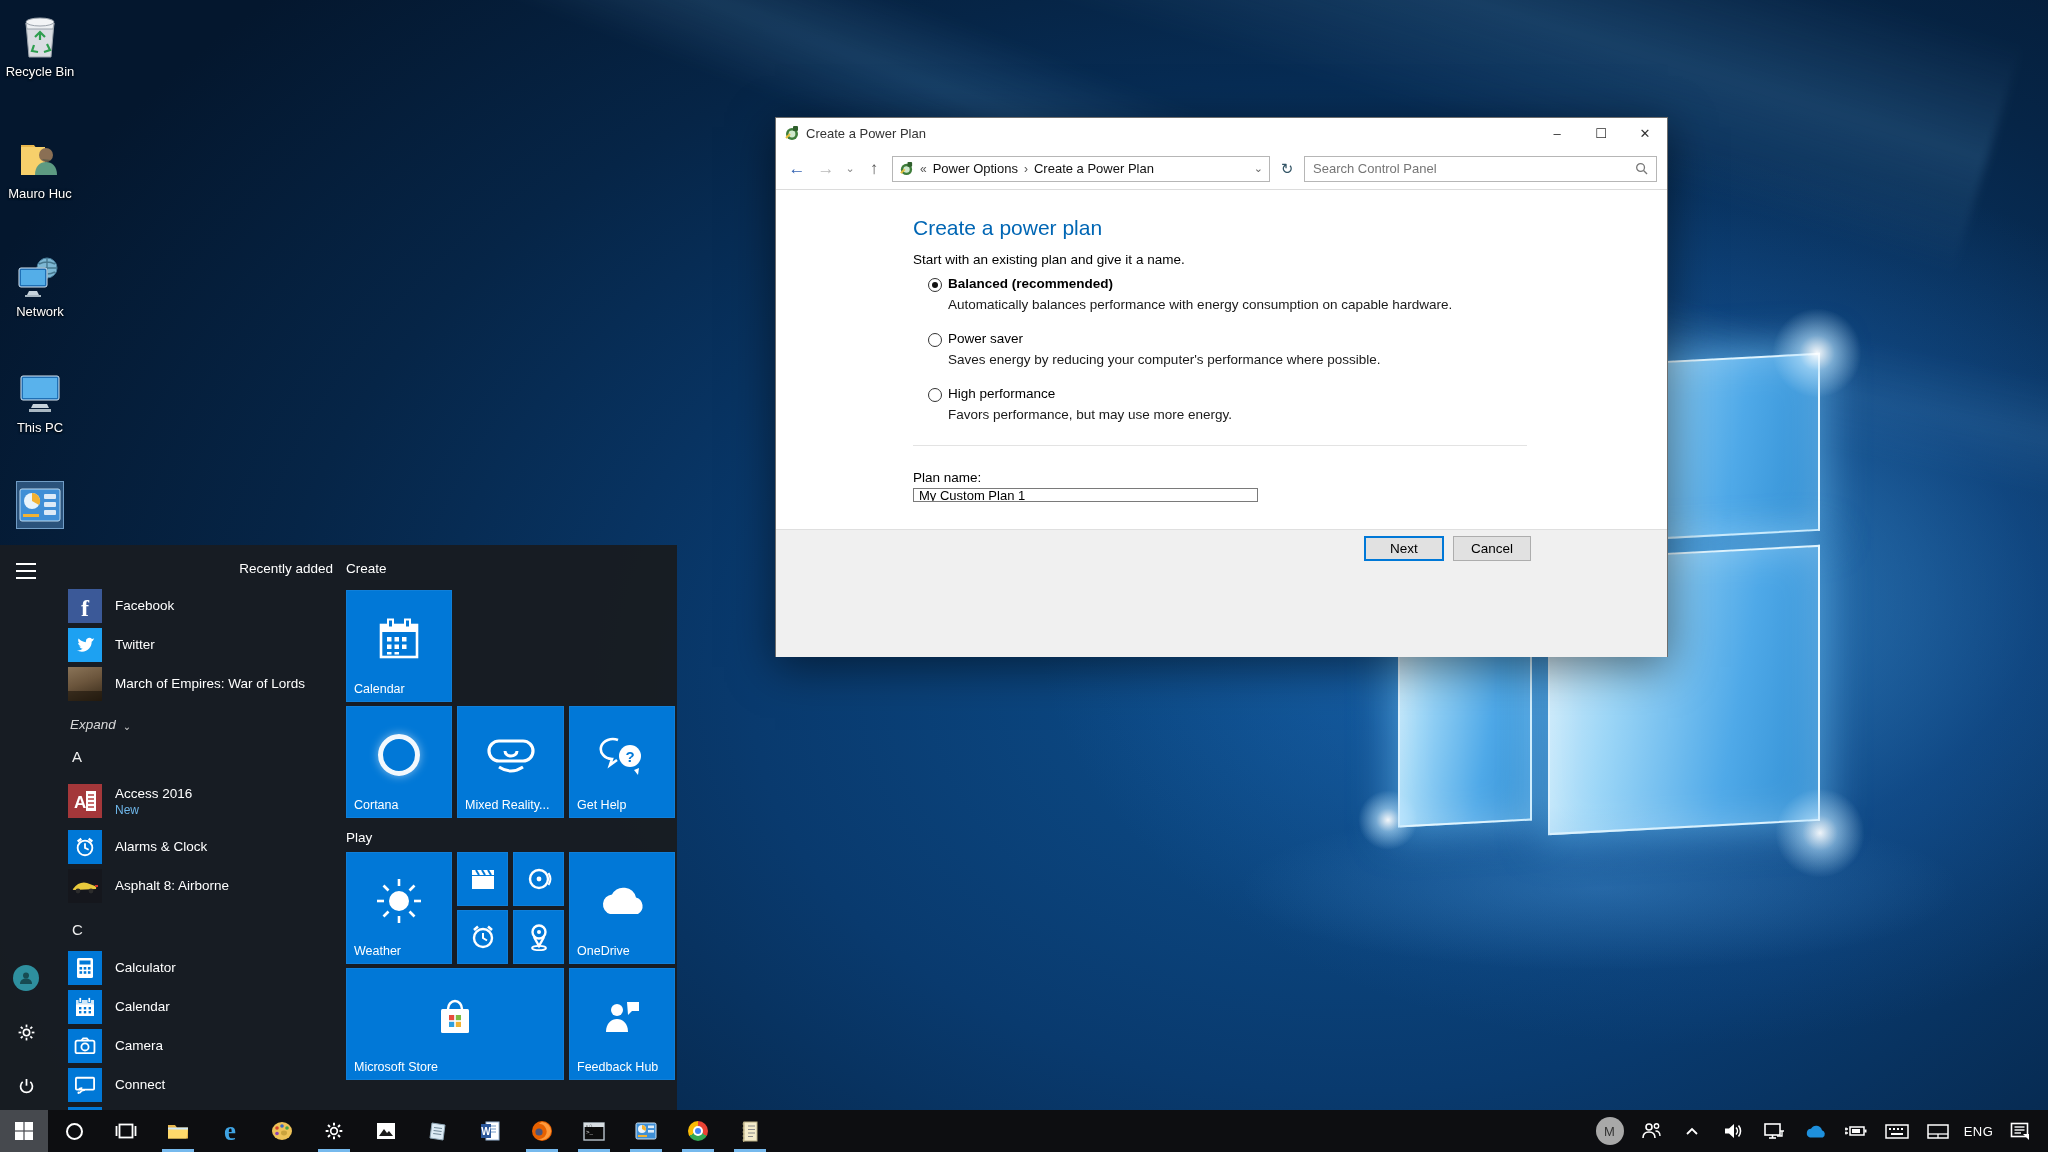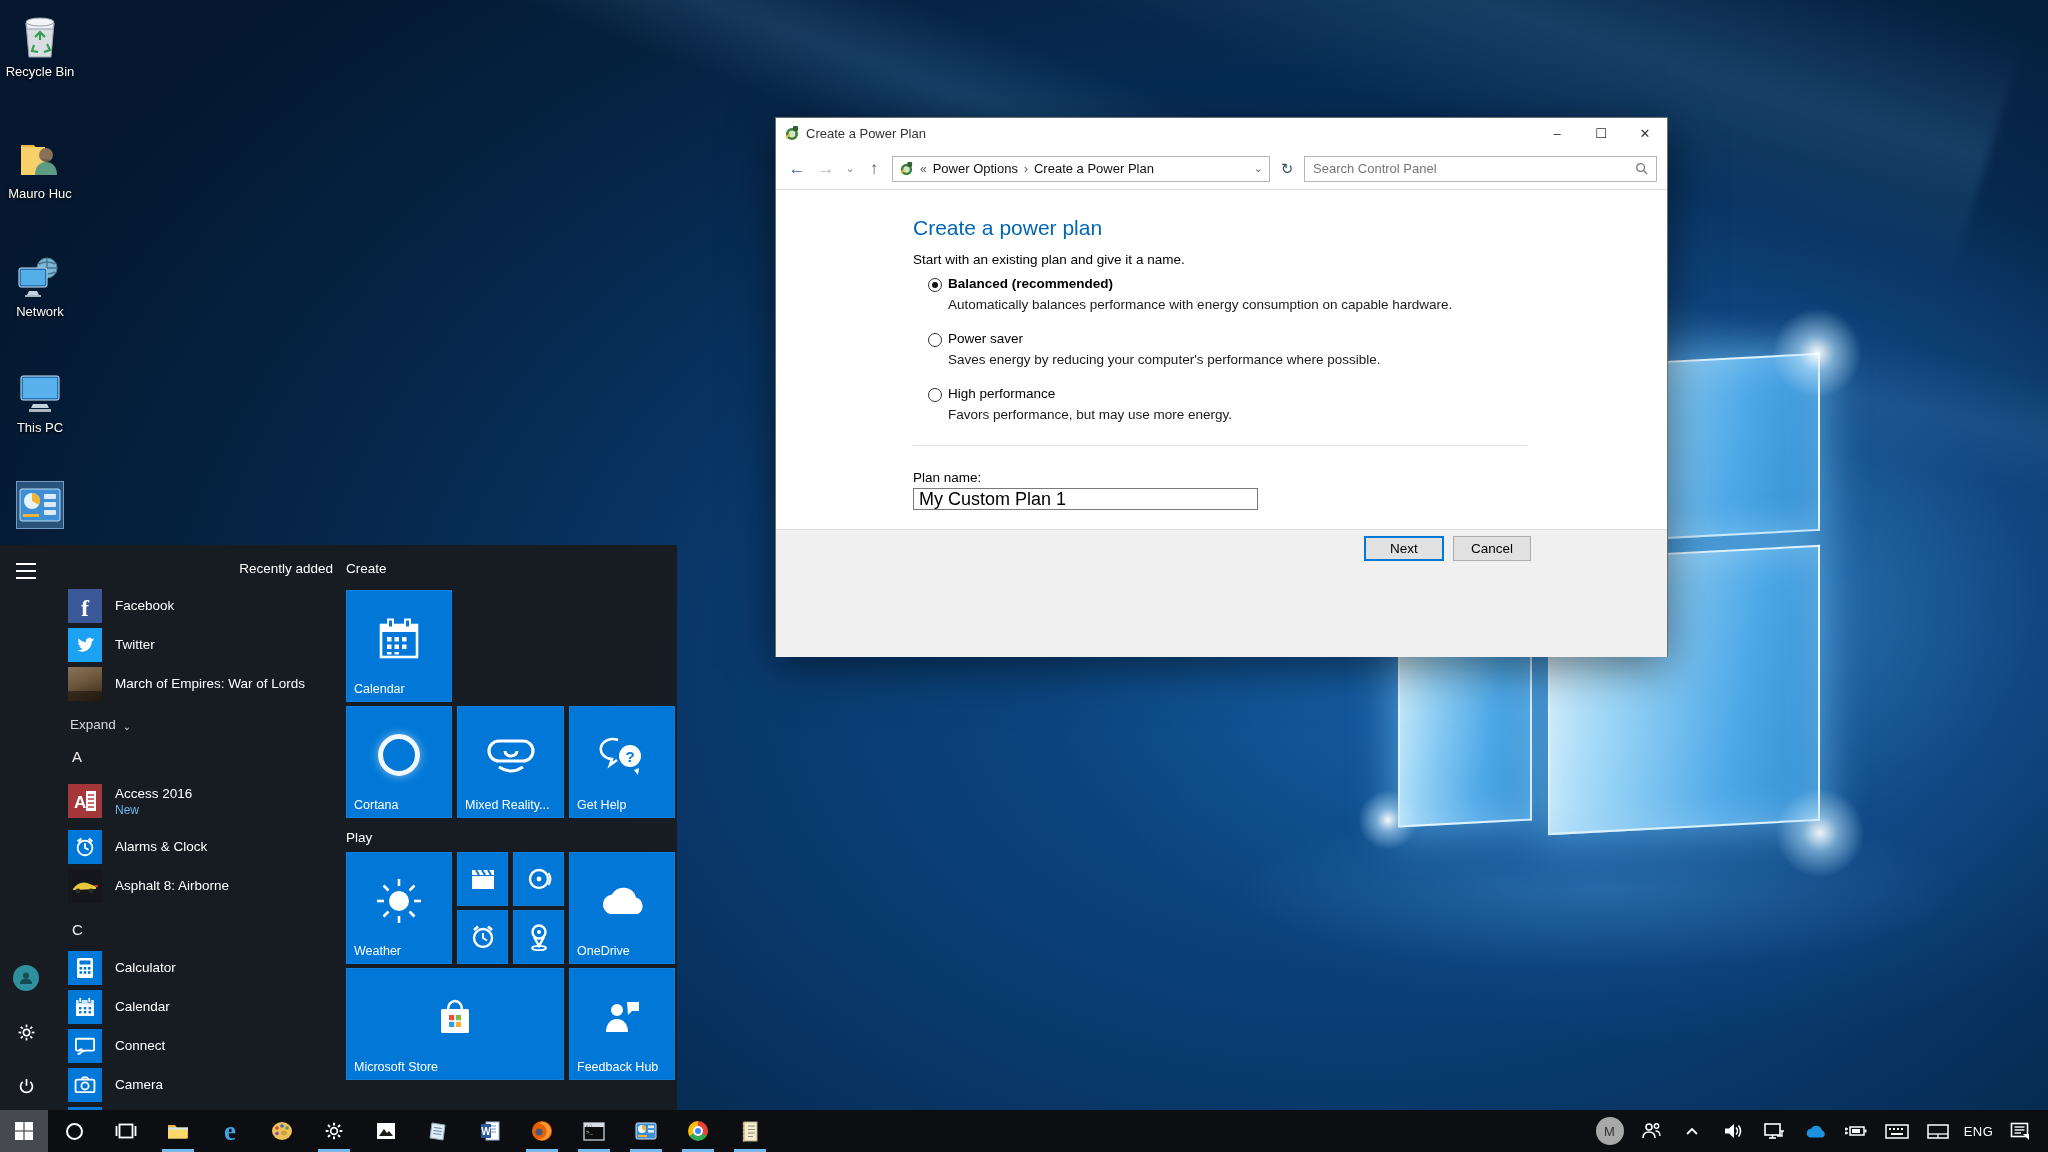--- a/index.html
+++ b/index.html
@@ -55,37 +55,37 @@
   .searchbox .ph { color:#767676; font-size:13px; flex:1; }
   .content { position:relative; height:467px; background:#fff; }
   .h1 { position:absolute; left:137px; top:26px; font-size:21px; color:#0066b4; font-weight:400; }
   .sub { position:absolute; left:137px; top:62px; font-size:13.5px; }
   .opt-lbl { position:absolute; left:172px; font-weight:bold; font-size:13.5px; }
   .opt-desc { position:absolute; left:172px; font-size:13.5px; color:#1a1a1a; }
   .radio { position:absolute; left:152px; width:14px; height:14px; border:1px solid #333; border-radius:50%; background:#fff; }
   .radio.on::after { content:""; position:absolute; left:3px; top:3px; width:6px; height:6px; border-radius:50%; background:#111; }
   .groupline { position:absolute; left:137px; top:255px; width:614px; height:1px; background:#e3e3e3; }
   .plan-lbl { position:absolute; left:137px; top:280px; font-size:13.5px; }
-  .plan-input { position:absolute; left:137px; top:298px; width:345px; height:22px; border:1px solid #7a7a7a; font-size:18px; padding:0 5px; font-family:"Liberation Sans","DejaVu Sans",sans-serif; color:#000; }
+  .plan-input { position:absolute; left:137px; top:298px; width:345px; height:14px; border:1px solid #7a7a7a; font-size:13px; padding:0 5px; font-family:"Liberation Sans","DejaVu Sans",sans-serif; color:#000; }
   .footer { position:absolute; left:0; bottom:0; width:100%; height:128px; background:#f0f0f0; border-top:1px solid #dfdfdf; }
   .btn { position:absolute; top:6px; height:25px; background:#e1e1e1; border:1px solid #adadad; font-size:13.5px; text-align:center; line-height:23px; font-family:"Liberation Sans","DejaVu Sans",sans-serif; }
   .btn.primary { border:2px solid #0078d7; line-height:21px; }
   .btn-next { left:588px; width:80px; } .btn-cancel { left:677px; width:78px; }
 
   
   .startmenu { position:absolute; left:0; top:545px; width:677px; height:565px; background:rgba(23,28,35,.985); display:flex; overflow:hidden; color:#fff; }
   .rail { position:relative; width:52px; flex:none; }
   .hamb { position:absolute; left:16px; top:18px; width:20px; height:16px; display:flex; flex-direction:column; justify-content:space-between; }
   .hamb i { height:2px; background:#fff; }
   .rail-ic { position:absolute; left:13px; width:26px; height:26px; display:flex; align-items:center; justify-content:center; }
   .avatar-teal { width:26px; height:26px; border-radius:50%; background:#2e8f9e; display:flex; align-items:center; justify-content:center; }
   .applist { width:281px; flex:none; padding:16px 0 0 16px; overflow:hidden; }
   .sechdr { font-size:13.5px; margin-bottom:10px;text-align:right; }
   .ltr { font-size:15px; color:#eee; margin:16px 0 10px 4px; }
-  .exp { font-size:13.5px; color:#d8d8d8; margin:14px 0 2px 2px; display:flex; align-items:flex-end; gap:7px; }
+  .exp { font-size:13.5px; color:#d8d8d8; margin:14px 0 2px 2px; display:flex; align-items:flex-end; gap:7px;font-style:italic; }
   .exp .chv { font-size:10px; color:#cfcfcf; }
   .app-row { display:flex; align-items:center; gap:13px; height:39px; }
   .app-row.two { height:52px; }
   .ai { width:34px; height:34px; flex:none; display:flex; align-items:center; justify-content:center; font-size:0; position:relative; overflow:hidden; }
   .ai.blue { background:#0078d7; }
   .app-name { font-size:13.5px; }
   .badge-new { font-size:12px; color:#6fb7ea; margin-top:2px; }
   .tiles { position:relative; flex:1; padding:16px 0 0 13px; }
   .grp { font-size:13.5px; color:#fff; }
   .grp.g2 { position:absolute; left:13px; top:285px; }
@@ -394,37 +394,37 @@
                 <rect x="4" y="14" width="2.4" height="2.4"></rect>
                 <rect x="8.8" y="14" width="2.4" height="2.4"></rect>
                 <rect x="13.6" y="14" width="2.4" height="2.4"></rect>
               </g>
             </svg>
         </span>
         <span class="app-name">Calendar</span>
       </div>
       <div class="app-row">
         <span class="ai blue">
+          <svg width="22" height="18" viewBox="0 0 24 20">
+              <rect x="1.5" y="4" width="21" height="14" rx="2" fill="none" stroke="#fff" stroke-width="2"></rect>
+              <path d="M8 4 l2 -2.5 h4 l2 2.5" fill="none" stroke="#fff" stroke-width="2"></path>
+              <circle cx="12" cy="11" r="4" fill="none" stroke="#fff" stroke-width="2"></circle>
+            </svg>
+        </span>
+        <span class="app-name">Camera</span>
+      </div>
+      <div class="app-row">
+        <span class="ai blue">
           <svg width="22" height="20" viewBox="0 0 24 22">
               <rect x="2" y="3" width="20" height="13" rx="1" fill="none" stroke="#fff" stroke-width="2"></rect>
               <path d="M6 20 a7 7 0 0 1 6 -3.5 M5 16.5 a4 4 0 0 1 4 -2" fill="none" stroke="#fff" stroke-width="1.8"></path>
               <circle cx="5" cy="19.5" r="1.3" fill="#fff"></circle>
             </svg>
         </span>
         <span class="app-name">Connect</span>
-      </div>
-      <div class="app-row">
-        <span class="ai blue">
-          <svg width="22" height="18" viewBox="0 0 24 20">
-              <rect x="1.5" y="4" width="21" height="14" rx="2" fill="none" stroke="#fff" stroke-width="2"></rect>
-              <path d="M8 4 l2 -2.5 h4 l2 2.5" fill="none" stroke="#fff" stroke-width="2"></path>
-              <circle cx="12" cy="11" r="4" fill="none" stroke="#fff" stroke-width="2"></circle>
-            </svg>
-        </span>
-        <span class="app-name">Camera</span>
       </div>
       <div class="app-row">
         <span class="ai blue"></span>
 
       </div>
     </div>
 
     <div class="tiles">
       <div class="grp">Create</div>
 

